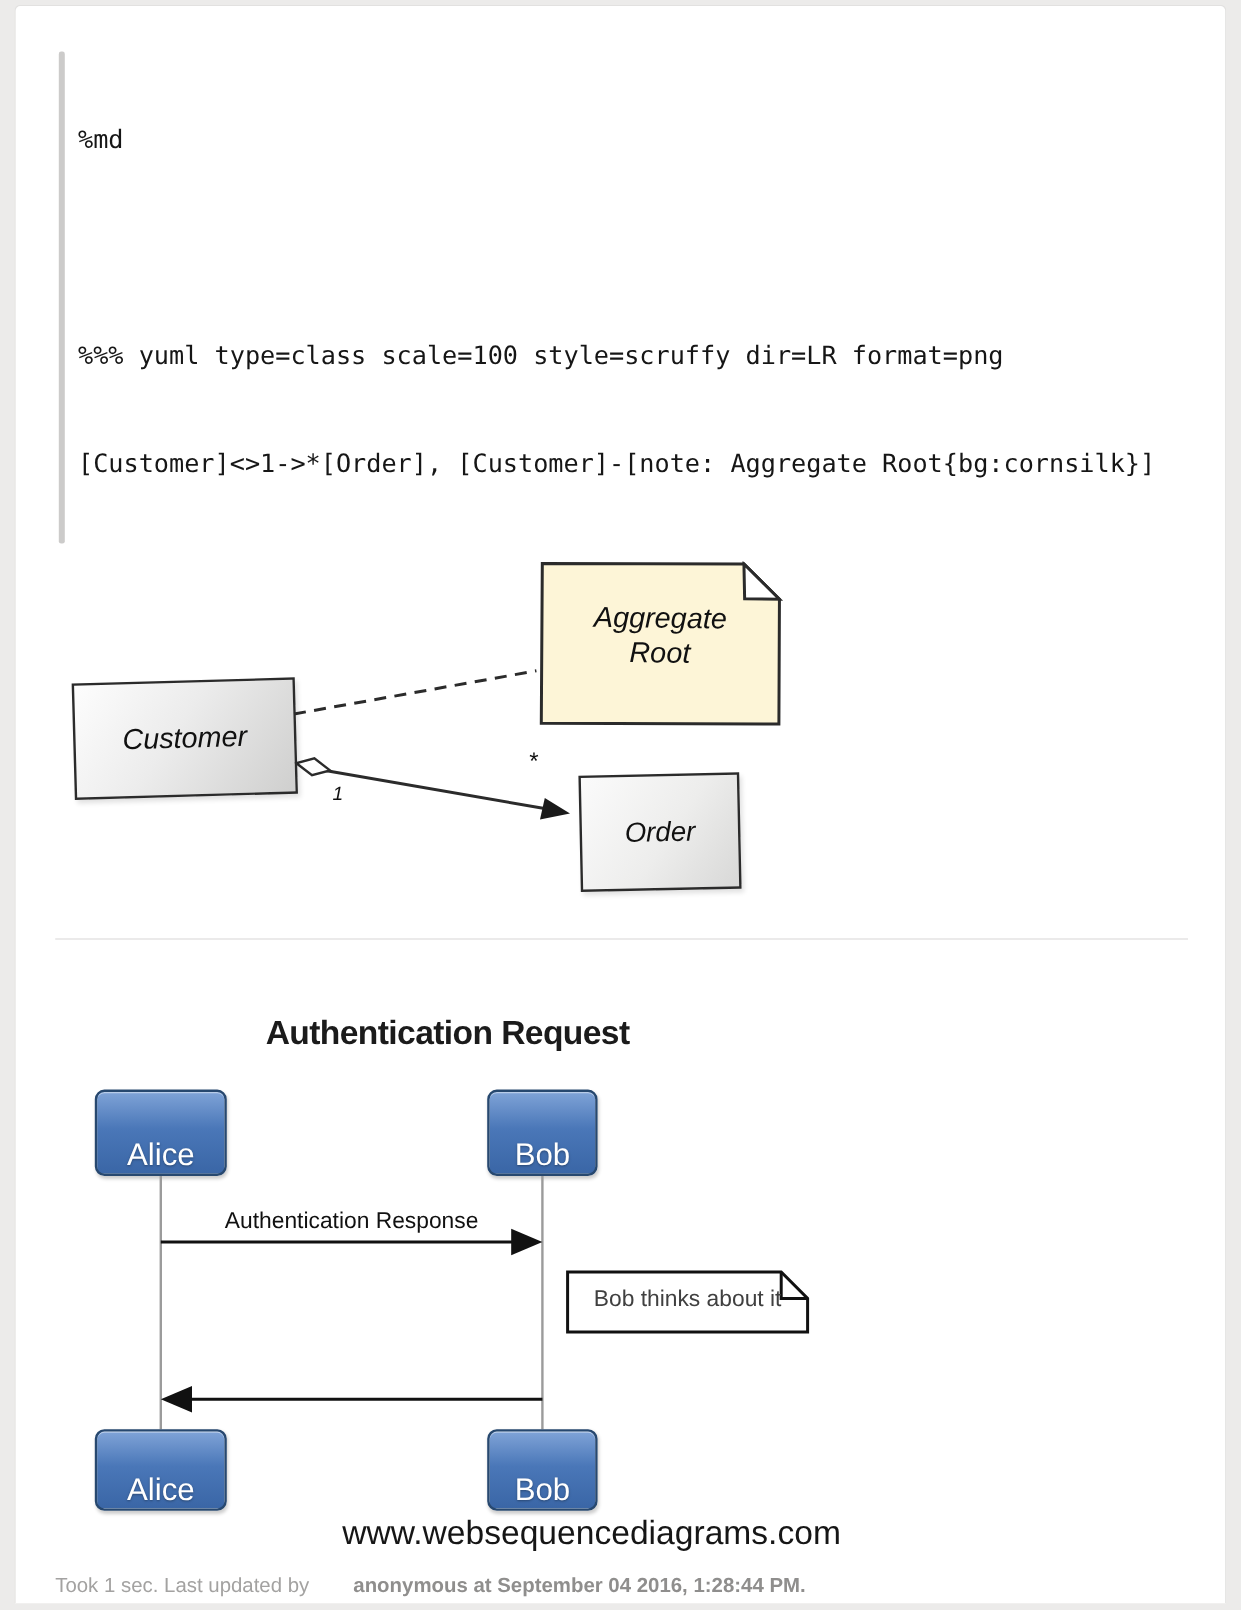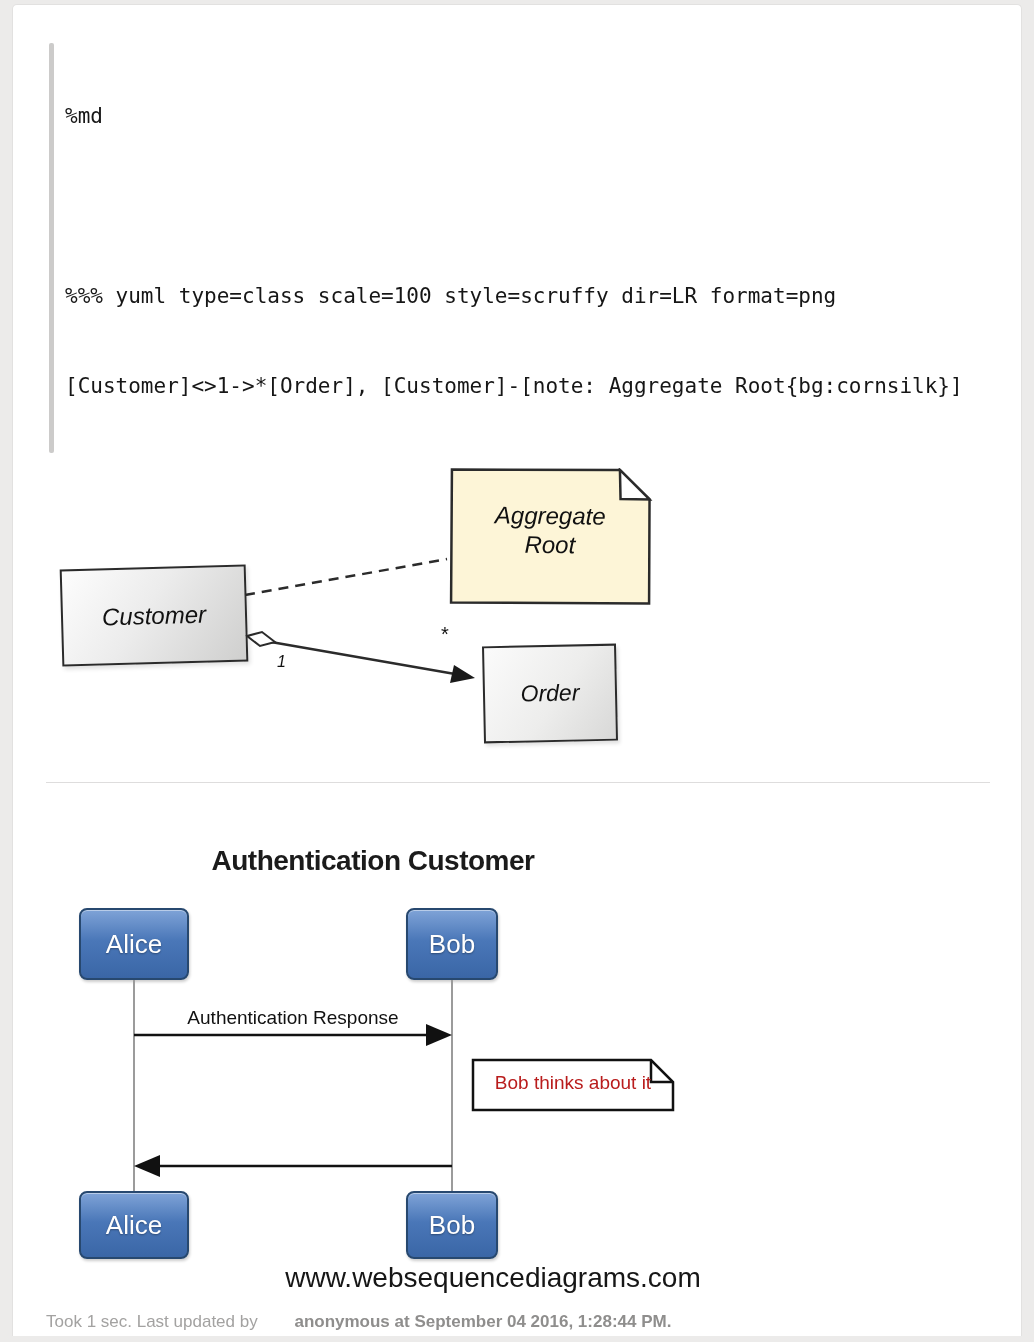--- a/index.html
+++ b/index.html
@@ -63,21 +63,21 @@
   
   .seq-title {
     position: absolute; left: 150px; top: 840px; width: 420px;
     text-align: center; font-size: 28px; font-weight: 600;
     letter-spacing: -0.5px; color: #1b1b1b;
   }
   .actor {
     position: absolute;
     background: linear-gradient(#7fa3d7 0%, #4a77b8 45%, #3a66a6 100%);
     border: 2px solid #27486f; border-radius: 8px;
-    display: flex; align-items: center; justify-content: center;
+    display: flex; align-items: flex-end; justify-content: center;
     color: #ffffff; font-size: 26px;
     text-shadow: 0 1px 2px rgba(0,0,0,0.35);
     box-shadow: inset 0 1px 0 rgba(255,255,255,0.45), 1px 2px 3px rgba(0,0,0,0.2);
   }
   .actor-alice-top    { left: 66px;  top: 903px;  width: 110px; height: 72px; }
   .actor-bob-top      { left: 393px; top: 903px;  width: 92px;  height: 72px; }
   .actor-alice-bottom { left: 66px;  top: 1186px; width: 110px; height: 68px; }
   .actor-bob-bottom   { left: 393px; top: 1186px; width: 92px;  height: 68px; }
 
   .seq-svg { position: absolute; left: 0; top: 975px; width: 1010px; height: 212px; }
@@ -86,21 +86,21 @@
     position: absolute; left: 110px; width: 340px;
     text-align: center; font-size: 19px; color: #111;
   }
   .msg-request  { top: 1002px; }
   .msg-response { top: 1134px; }
 
   .seq-note { position: absolute; left: 458px; top: 1053px; width: 204px; height: 54px; }
   .seq-note .note-text {
     position: absolute; left: 6px; top: 0; width: 192px; height: 50px;
     display: flex; align-items: center; justify-content: center;
-    font-size: 19px; color: #b91c1c; white-space: nowrap;
+    font-size: 19px; color: #404040; white-space: nowrap;
   }
 
   .watermark {
     position: absolute; left: 240px; top: 1257px; width: 480px;
     text-align: center; font-size: 28px; color: #161616;
   }
 
   
   .cell-status {
     position: absolute; left: 33px; top: 1307px;
@@ -158,21 +158,21 @@
       <div>Root</div>
     </div>
   </div>
 
   <div class="uml-box uml-order">
     <span>Order</span>
   </div>
 
   <div class="output-divider"></div>
 
-  <div class="seq-title">Authentication Customer</div>
+  <div class="seq-title">Authentication Request</div>
 
   <div class="actor actor-alice-top">
     <span>Alice</span>
   </div>
   <div class="actor actor-bob-top">
     <span>Bob</span>
   </div>
 
   <svg class="seq-svg" viewBox="0 0 1010 212" xmlns="http://www.w3.org/2000/svg">
     <line x1="121" y1="0" x2="121" y2="211" stroke="#9b9b9b" stroke-width="2"></line>

